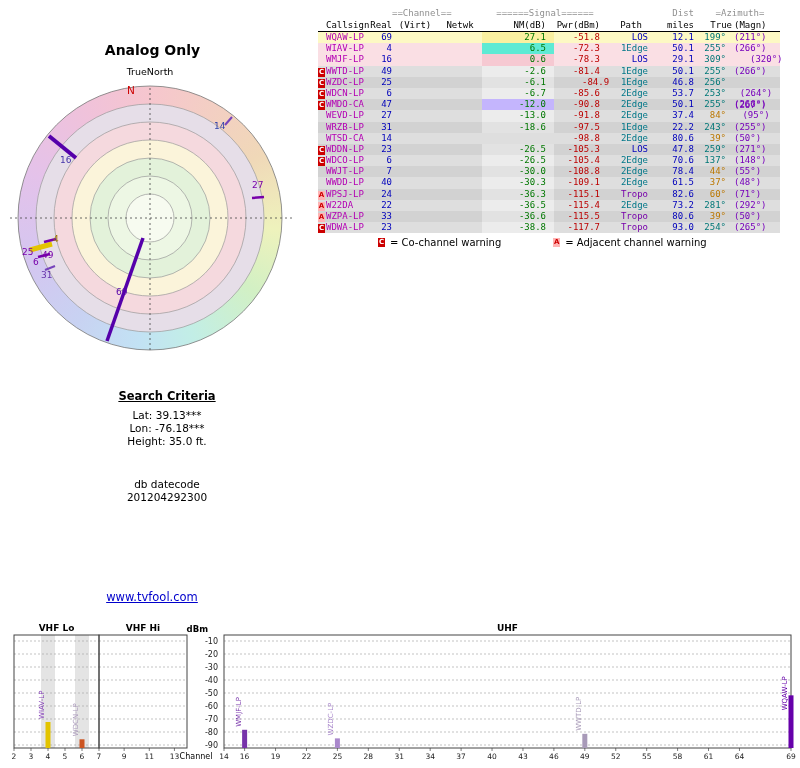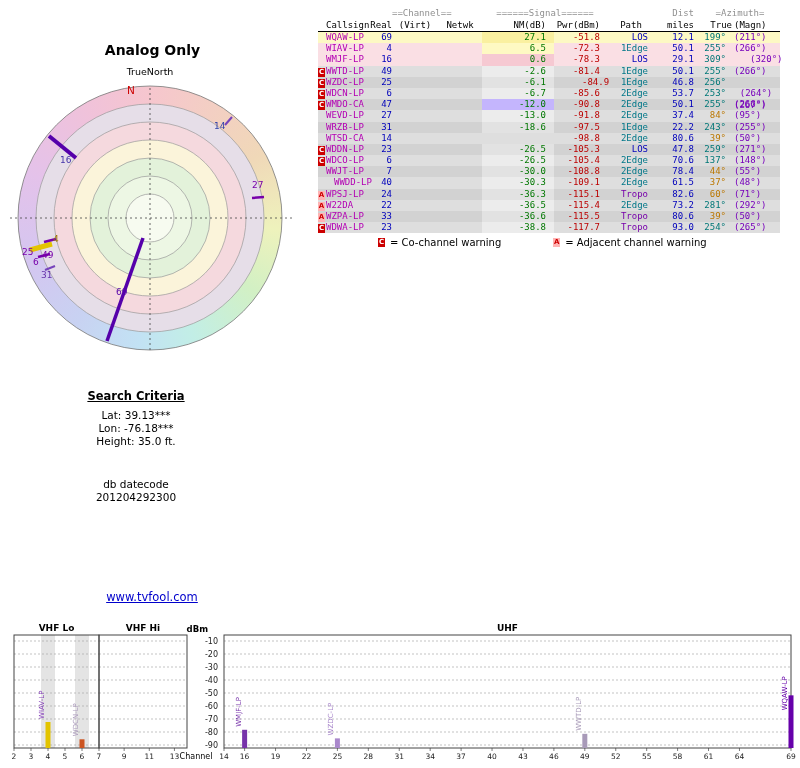--- a/index.html
+++ b/index.html
@@ -28,21 +28,21 @@
   .a-l{text-align:left;}
   .gh{color:#909090;}
   .p-r8{padding-right:8px;} .p-r6{padding-right:6px;} .p-l2{padding-left:2px;}
   .wbox{display:inline-block;width:7px;height:9px;font-size:7px;line-height:9px;
         text-align:center;font-weight:bold;margin-top:1px;font-family:"DejaVu Sans",sans-serif;}
   
   #legend{position:absolute;left:378px;top:237px;font-size:10px;display:flex;align-items:center;}
   #legend .wbox{margin:0 5px 0 0;}
   #legend .gap{width:52px;}
   
-  #search{position:absolute;left:51px;top:389px;width:170px;text-align:center;font-size:10.5px;}
+  #search{position:absolute;left:82px;top:389px;width:170px;text-align:center;font-size:10.5px;}
   #search .head{font-weight:bold;font-size:11.5px;text-decoration:underline;margin-bottom:6px;}
   #search .line{line-height:13px;}
   #search .db{margin-top:30px;line-height:13px;}
   
   #site-link{position:absolute;left:67px;top:590px;width:170px;text-align:center;
              font-size:11.5px;color:#0000cc;text-decoration:underline;cursor:pointer;}
   
   #spectrum-svg{position:absolute;left:0;top:622px;}
 </style>
 </head>
@@ -124,21 +124,21 @@
         <div class="cell a-l p-l2" style="color: rgb(119, 0, 187);">(211°)</div>
       </div>
       <div class="trow " style="background: rgb(250, 223, 228);">
         <div class="cell "></div>
         <div class="cell c-callreal">
           <span style="color: rgb(179, 0, 179);">WIAV-LP</span>
           <span style="color: rgb(0, 0, 187);">4</span>
         </div>
         <div class="cell a-c" style="color: rgb(0, 0, 187);"></div>
         <div class="cell a-c"></div>
-        <div class="cell a-r p-r8" style="color: rgb(0, 119, 0); background: #fef9c3;">6.5</div>
+        <div class="cell a-r p-r8" style="color: rgb(0, 119, 0); background: #5eead4;">6.5</div>
         <div class="cell a-r p-r8" style="color: rgb(187, 0, 0);">-72.3</div>
         <div class="cell a-r p-r6" style="color: rgb(0, 119, 136);">1Edge</div>
         <div class="cell a-r p-r8" style="color: rgb(0, 0, 187);">50.1</div>
         <div class="cell a-r p-r6" style="color: rgb(0, 119, 119);">255°</div>
         <div class="cell a-l p-l2" style="color: rgb(119, 0, 187);">(266°)</div>
       </div>
       <div class="trow " style="background: rgb(250, 223, 228);">
         <div class="cell "></div>
         <div class="cell c-callreal">
           <span style="color: rgb(179, 0, 179);">WMJF-LP</span>
@@ -219,21 +219,21 @@
           <span style="color: rgb(179, 0, 179);">WEVD-LP</span>
           <span style="color: rgb(0, 0, 187);">27</span>
         </div>
         <div class="cell a-c" style="color: rgb(0, 0, 187);"></div>
         <div class="cell a-c"></div>
         <div class="cell a-r p-r8" style="color: rgb(0, 119, 0); background: rgb(236, 236, 236);">-13.0</div>
         <div class="cell a-r p-r8" style="color: rgb(187, 0, 0);">-91.8</div>
         <div class="cell a-r p-r6" style="color: rgb(0, 119, 136);">2Edge</div>
         <div class="cell a-r p-r8" style="color: rgb(0, 0, 187);">37.4</div>
         <div class="cell a-r p-r6" style="color: rgb(187, 119, 0);">84°</div>
-        <div class="cell a-l p-l2" style="color: rgb(119, 0, 187);">(95°)</div>
+        <div class="cell a-l p-l2" style="color: rgb(119, 0, 187); text-align: center;">(95°)</div>
       </div>
       <div class="trow " style="background: rgb(210, 210, 210);">
         <div class="cell "></div>
         <div class="cell c-callreal">
           <span style="color: rgb(179, 0, 179);">WRZB-LP</span>
           <span style="color: rgb(0, 0, 187);">31</span>
         </div>
         <div class="cell a-c" style="color: rgb(0, 0, 187);"></div>
         <div class="cell a-c"></div>
         <div class="cell a-r p-r8" style="color: rgb(0, 119, 0); background: rgb(226, 226, 226);">-18.6</div>
@@ -299,21 +299,21 @@
         <div class="cell a-r p-r8" style="color: rgb(0, 119, 0); background: rgb(226, 226, 226);">-30.0</div>
         <div class="cell a-r p-r8" style="color: rgb(187, 0, 0);">-108.8</div>
         <div class="cell a-r p-r6" style="color: rgb(0, 119, 136);">2Edge</div>
         <div class="cell a-r p-r8" style="color: rgb(0, 0, 187);">78.4</div>
         <div class="cell a-r p-r6" style="color: rgb(187, 119, 0);">44°</div>
         <div class="cell a-l p-l2" style="color: rgb(119, 0, 187);">(55°)</div>
       </div>
       <div class="trow " style="background: rgb(222, 222, 222);">
         <div class="cell "></div>
         <div class="cell c-callreal">
-          <span style="color: rgb(179, 0, 179); margin-left: 8px;">WWDD-LP</span>
+          <span style="color: rgb(179, 0, 179);">WWDD-LP</span>
           <span style="color: rgb(0, 0, 187);">40</span>
         </div>
         <div class="cell a-c" style="color: rgb(0, 0, 187);"></div>
         <div class="cell a-c"></div>
         <div class="cell a-r p-r8" style="color: rgb(0, 119, 0); background: rgb(236, 236, 236);">-30.3</div>
         <div class="cell a-r p-r8" style="color: rgb(187, 0, 0);">-109.1</div>
         <div class="cell a-r p-r6" style="color: rgb(0, 119, 136);">2Edge</div>
         <div class="cell a-r p-r8" style="color: rgb(0, 0, 187);">61.5</div>
         <div class="cell a-r p-r6" style="color: rgb(187, 119, 0);">37°</div>
         <div class="cell a-l p-l2" style="color: rgb(119, 0, 187);">(48°)</div>

